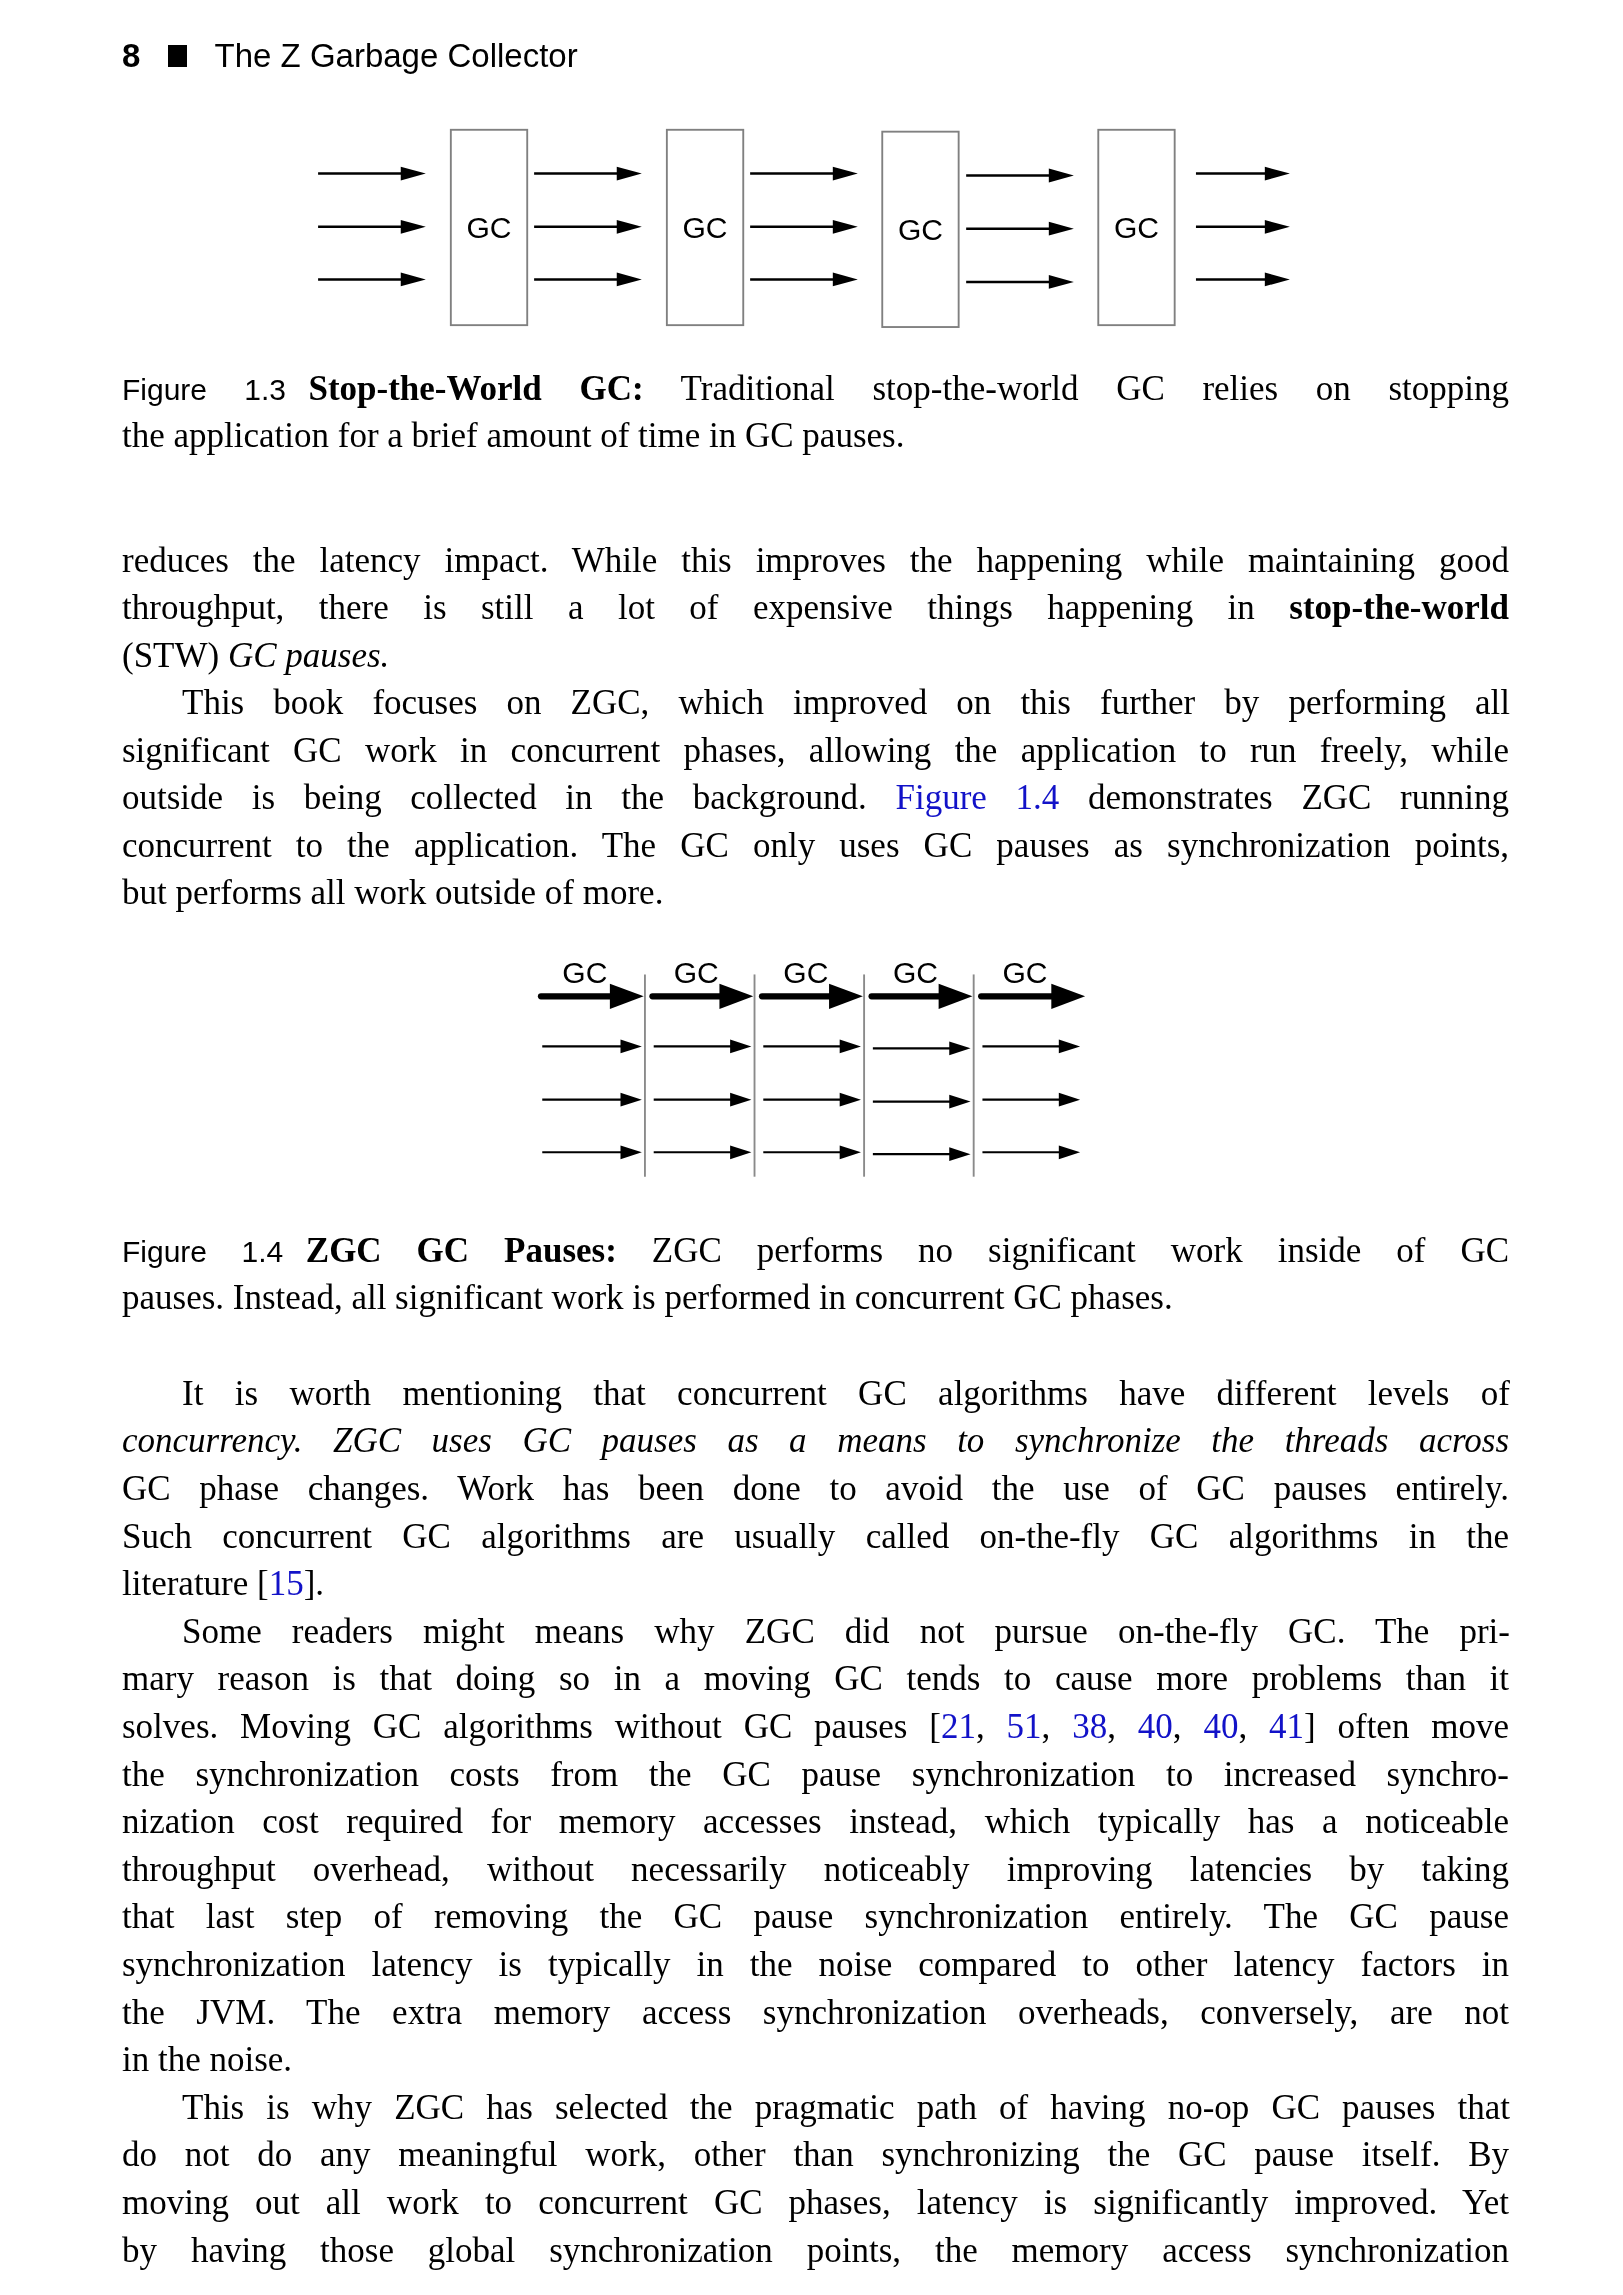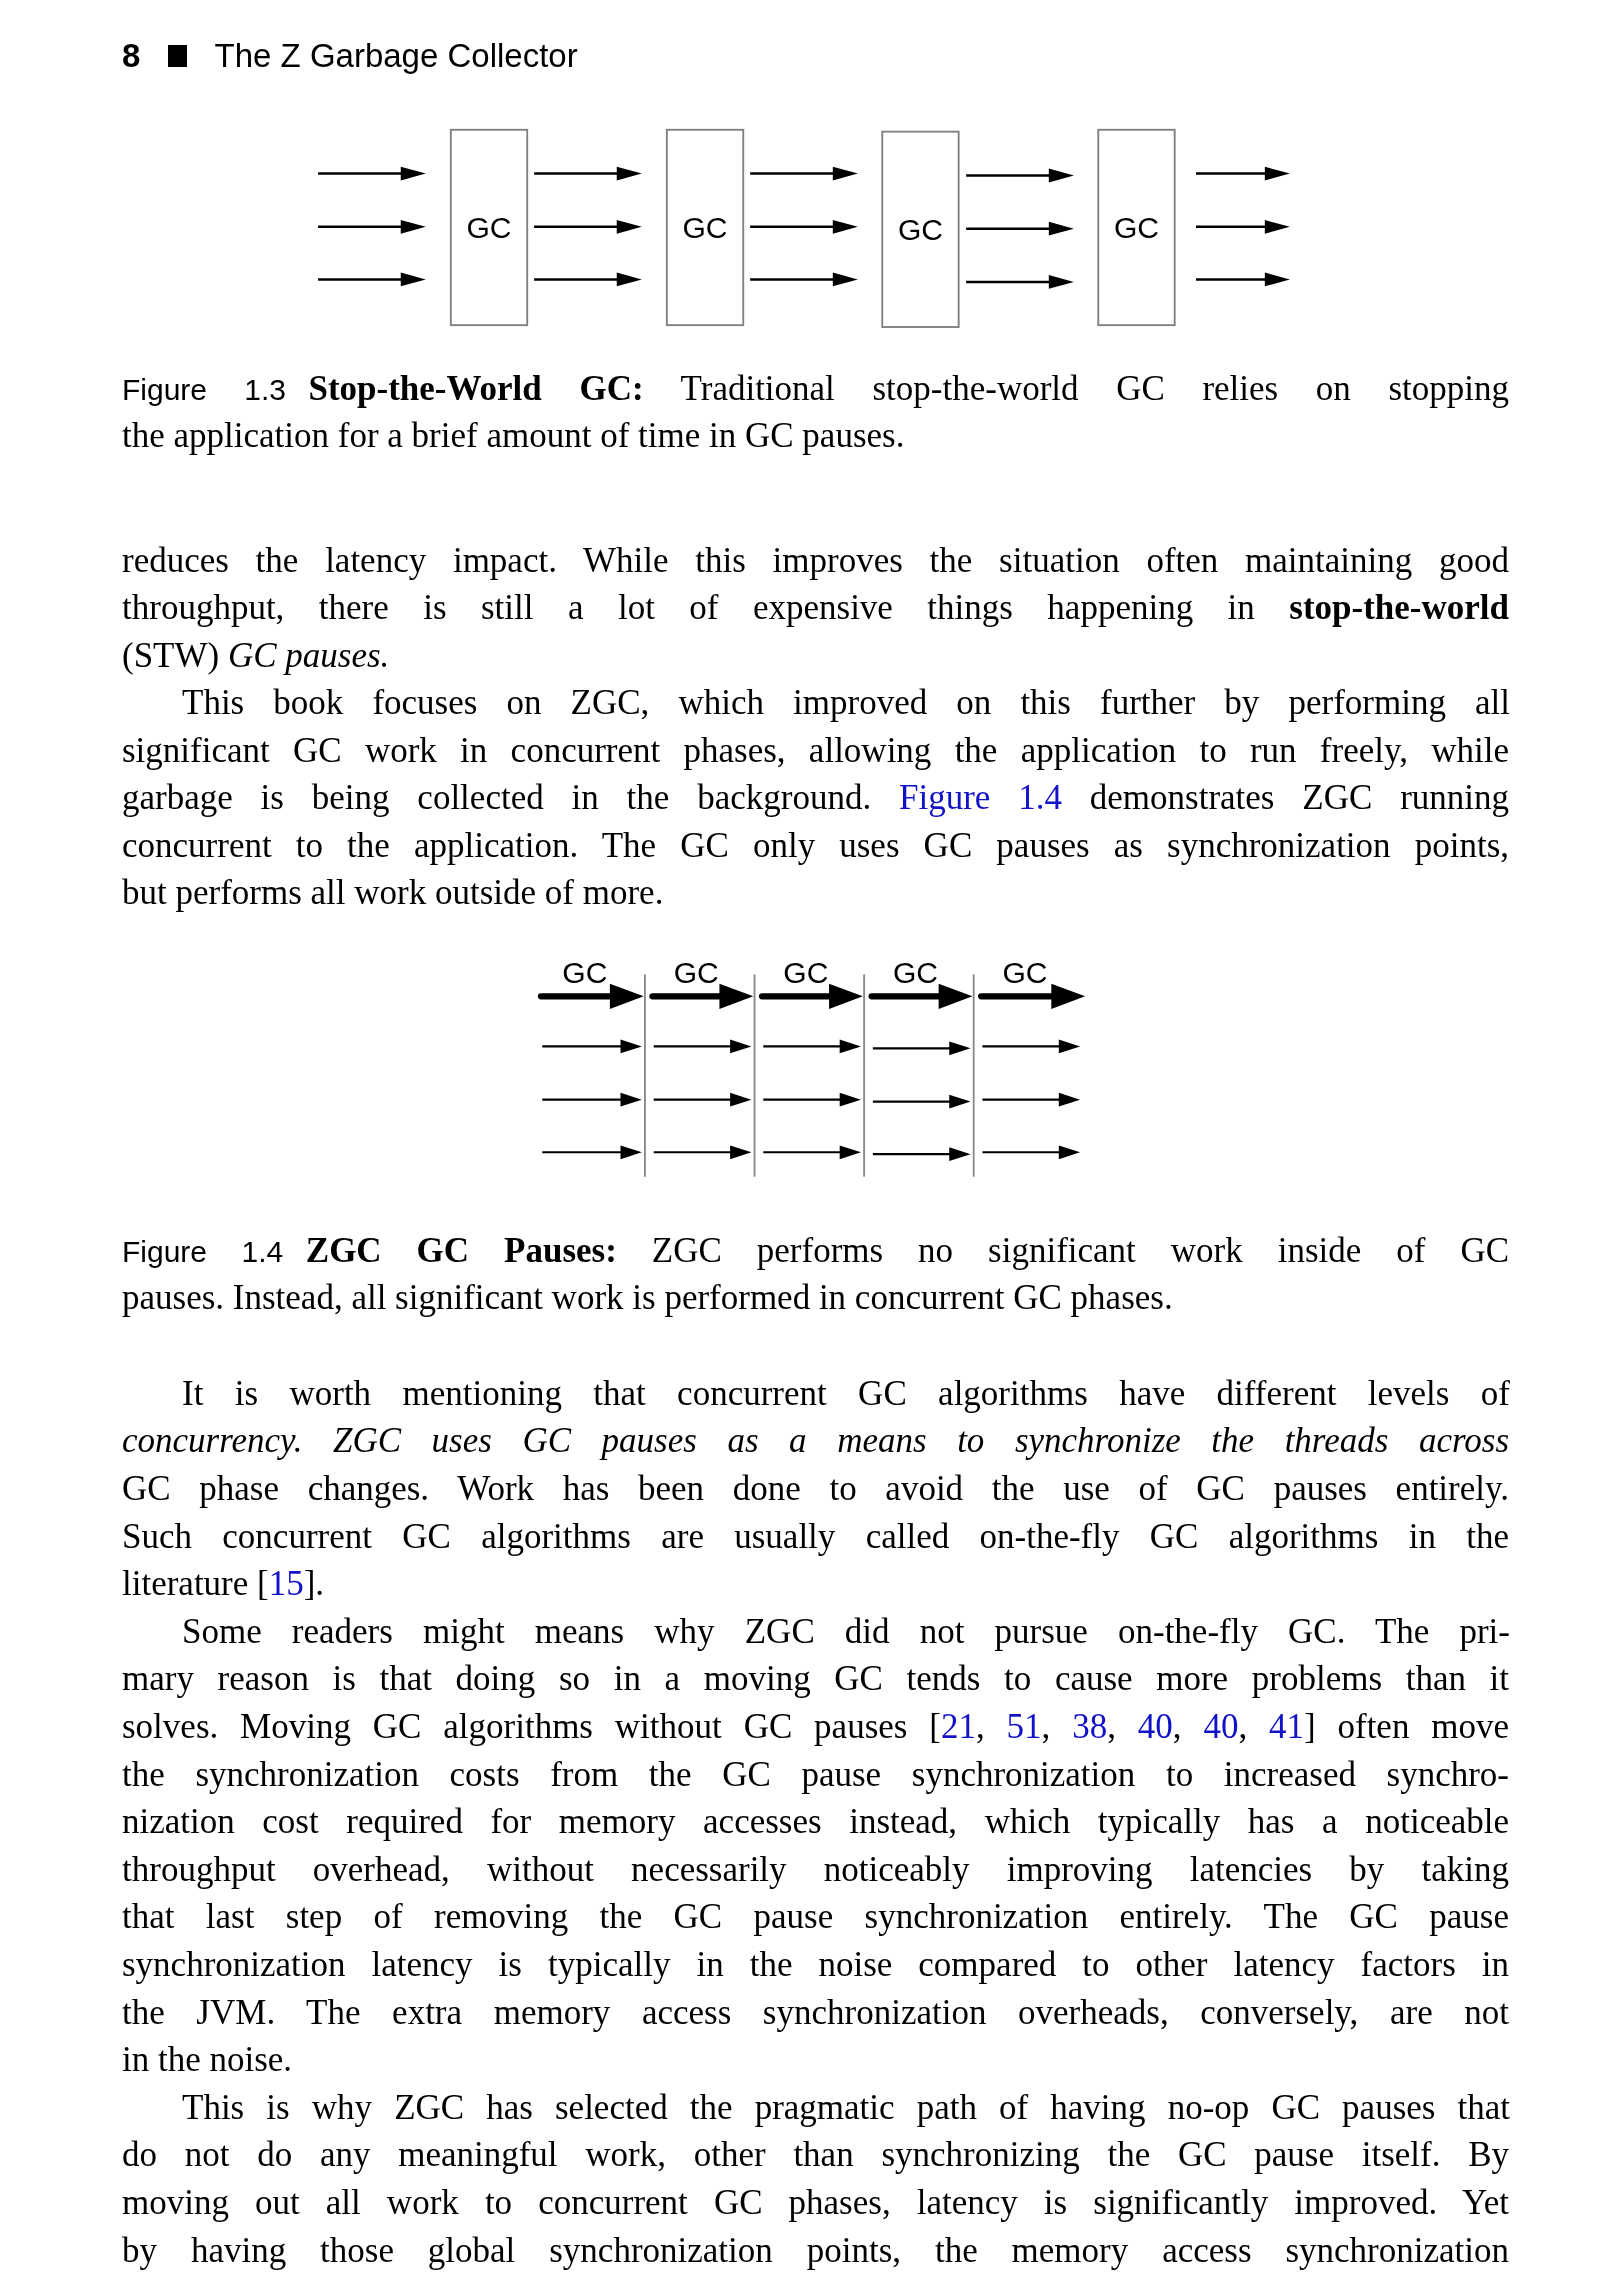--- a/index.html
+++ b/index.html
@@ -75,32 +75,32 @@
       <text x="1470" y="383" text-anchor="middle" font-size="48" fill="#000">GC</text>
       <rect x="1754" y="207" width="122" height="312" fill="#fff" stroke="#808080" stroke-width="3"></rect>
       <text x="1815" y="380" text-anchor="middle" font-size="48" fill="#000">GC</text>
     </svg>
 
   <div class="line serif" style="top:365px;">
     <span class="figlabel">Figure 1.3</span><span class="capttl">Stop-the-World GC:</span> <span>Traditional stop-the-world GC relies on stopping</span>
   </div>
   <div class="line serif last" style="top:412px;">the application for a brief amount of time in GC pauses.</div>
 
-  <div class="line serif" style="top:537px;">reduces the latency impact. While this improves the situation often maintaining good</div>
+  <div class="line serif" style="top:537px;">reduces the latency impact. While this improves the happening while maintaining good</div>
   <div class="line serif" style="top:584px;">
     <span>throughput, there is still a lot of expensive things happening in</span> <span class="bold">stop-the-world</span>
   </div>
   <div class="line serif last" style="top:632px;">
     <span>(STW)</span> <span class="ital">GC pauses.</span>
   </div>
 
   <div class="line serif indent" style="top:679px;">This book focuses on ZGC, which improved on this further by performing all</div>
   <div class="line serif" style="top:727px;">significant GC work in concurrent phases, allowing the application to run freely, while</div>
   <div class="line serif" style="top:774px;">
-    <span>garbage is being collected in the background.</span> <span class="link">Figure 1.4</span> <span>demonstrates ZGC running</span>
+    <span>outside is being collected in the background.</span> <span class="link">Figure 1.4</span> <span>demonstrates ZGC running</span>
   </div>
   <div class="line serif" style="top:822px;">concurrent to the application. The GC only uses GC pauses as synchronization points,</div>
   <div class="line serif last" style="top:869px;">but performs all work outside of more.</div>
 
   <svg class="fig" id="fig14" width="1623" height="251" style="top:946px" viewBox="0 0 2592 400">
       <line x1="1030" y1="45" x2="1030" y2="368" stroke="#8a8a8a" stroke-width="3"></line>
       <line x1="1205" y1="45" x2="1205" y2="368" stroke="#8a8a8a" stroke-width="3"></line>
       <line x1="1380" y1="45" x2="1380" y2="368" stroke="#8a8a8a" stroke-width="3"></line>
       <line x1="1555" y1="45" x2="1555" y2="368" stroke="#8a8a8a" stroke-width="3"></line>
       <text x="934" y="58" text-anchor="middle" font-size="48" fill="#000">GC</text>

